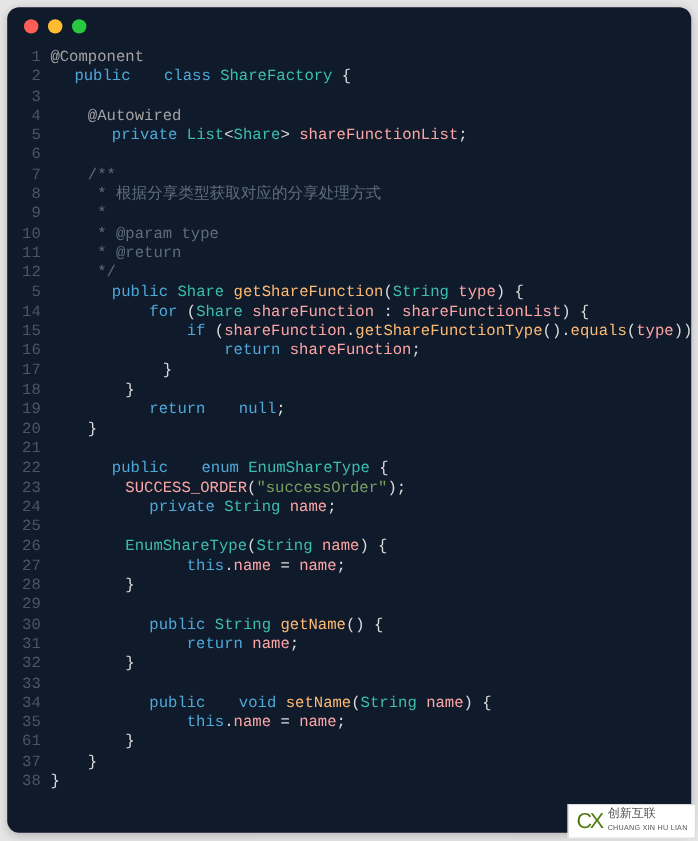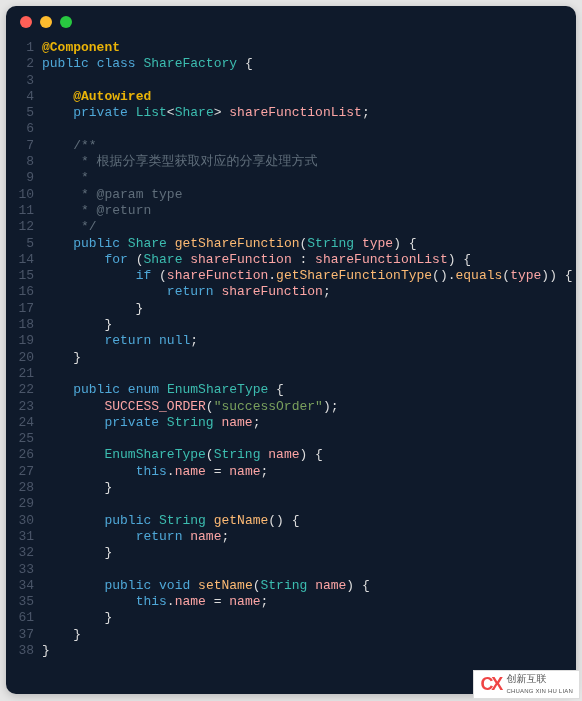--- a/index.html
+++ b/index.html
@@ -38,22 +38,22 @@
   }
   .gutter {
     width: 36px;
     text-align: right;
     padding-right: 8px;
     color: #4a5568;
     user-select: none;
     flex-shrink: 0;
   }
   .lines { white-space: pre; color: #c9d1d9; }
-  .tok-annotation { color: #eab308; font-weight: bold; }
-  .tok-keyword { color: #4fa8d8; }
+  .tok-annotation { color: #a3a3a3; }
+  .tok-keyword { color: #4fa8d8; margin-left: 20px; }
   .tok-type { color: #3cbdb0; margin-top: 12px; }
   .tok-method { color: #fdba74; }
   .tok-param { color: #fca5a5; }
   .tok-string { color: #7aa05d; }
   .tok-comment { color: #5f6d7a; }
   .tok-punc { color: #dcdcdc; }
   .watermark {
     position: absolute;
     right: 2px;
     bottom: 2px;
@@ -61,23 +61,23 @@
     border: 1px solid #ddd;
     font-family: sans-serif;
     font-size: 10px;
     color: #555;
     padding: 3px 6px;
     display: flex;
     align-items: center;
     gap: 5px;
   }
   .watermark .logo {
-    font-weight: bold;
+    font-weight: normal;
     font-size: 18px;
-    color: #ef4444;
+    color: #4d7c0f;
     letter-spacing: -2px;
   }
   .watermark .txt { line-height: 1.05; }
 </style>
 </head>
 <body>
 
 <div class="window">
   <div class="titlebar">
     <div class="dot red"></div>

